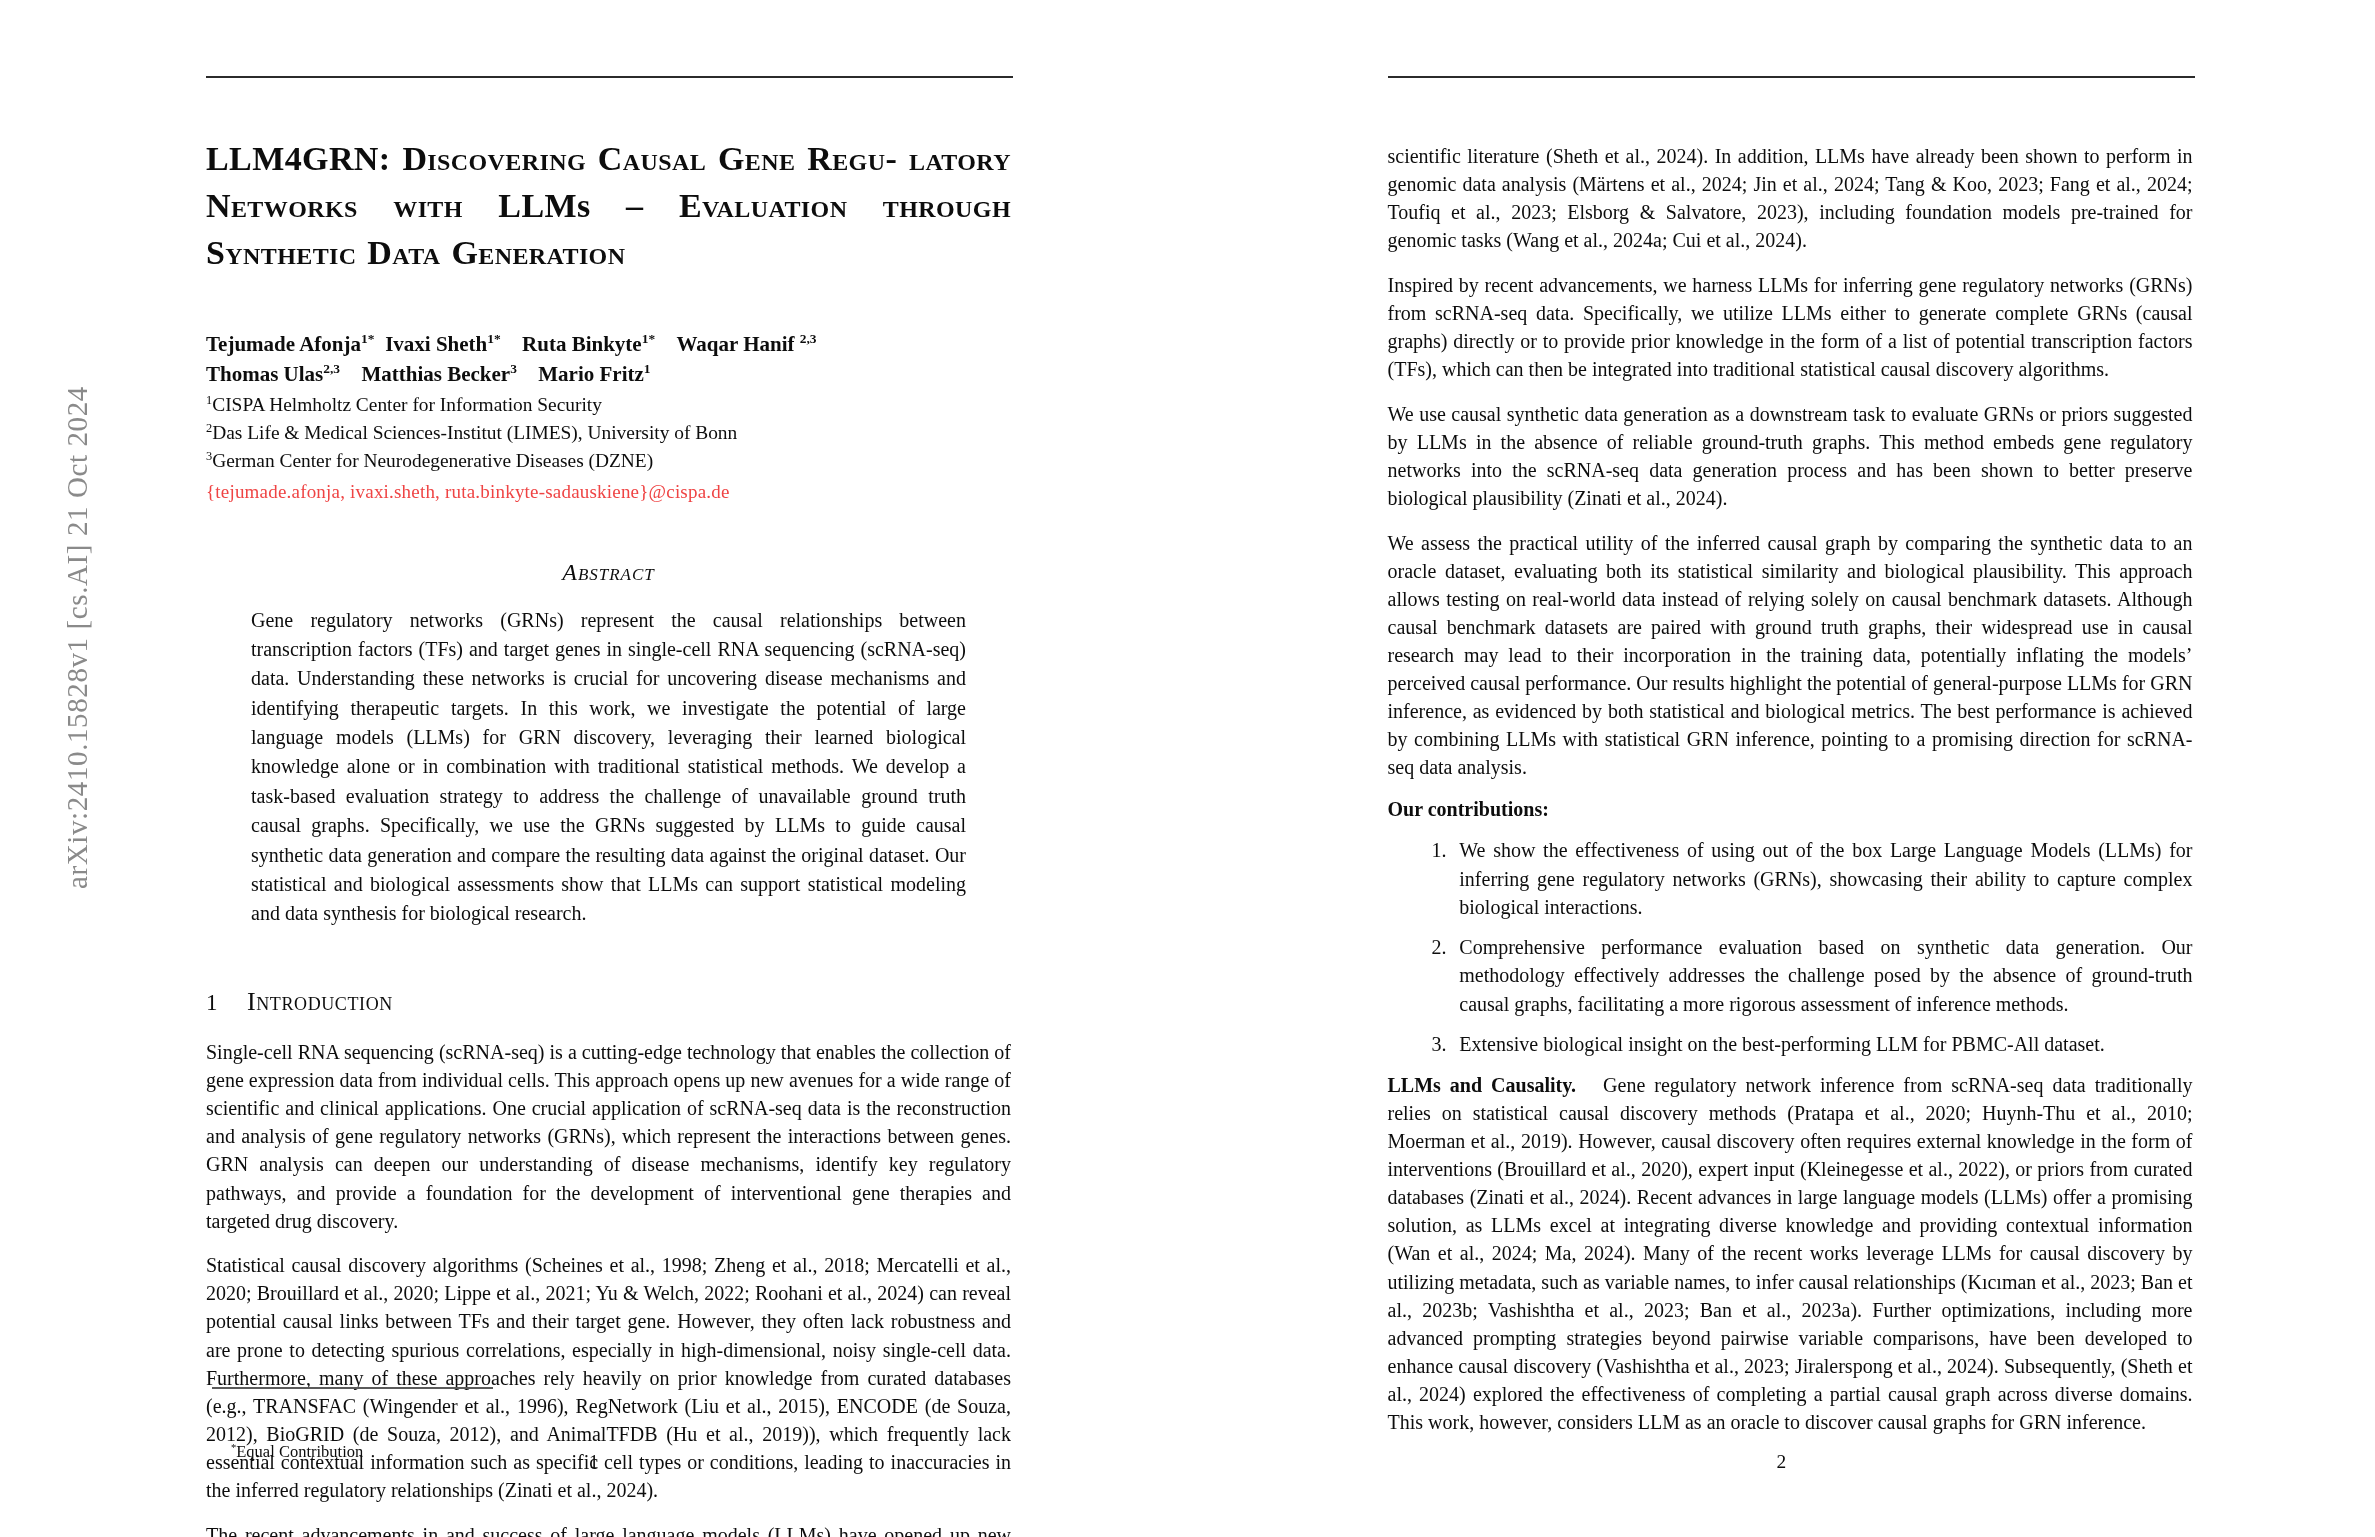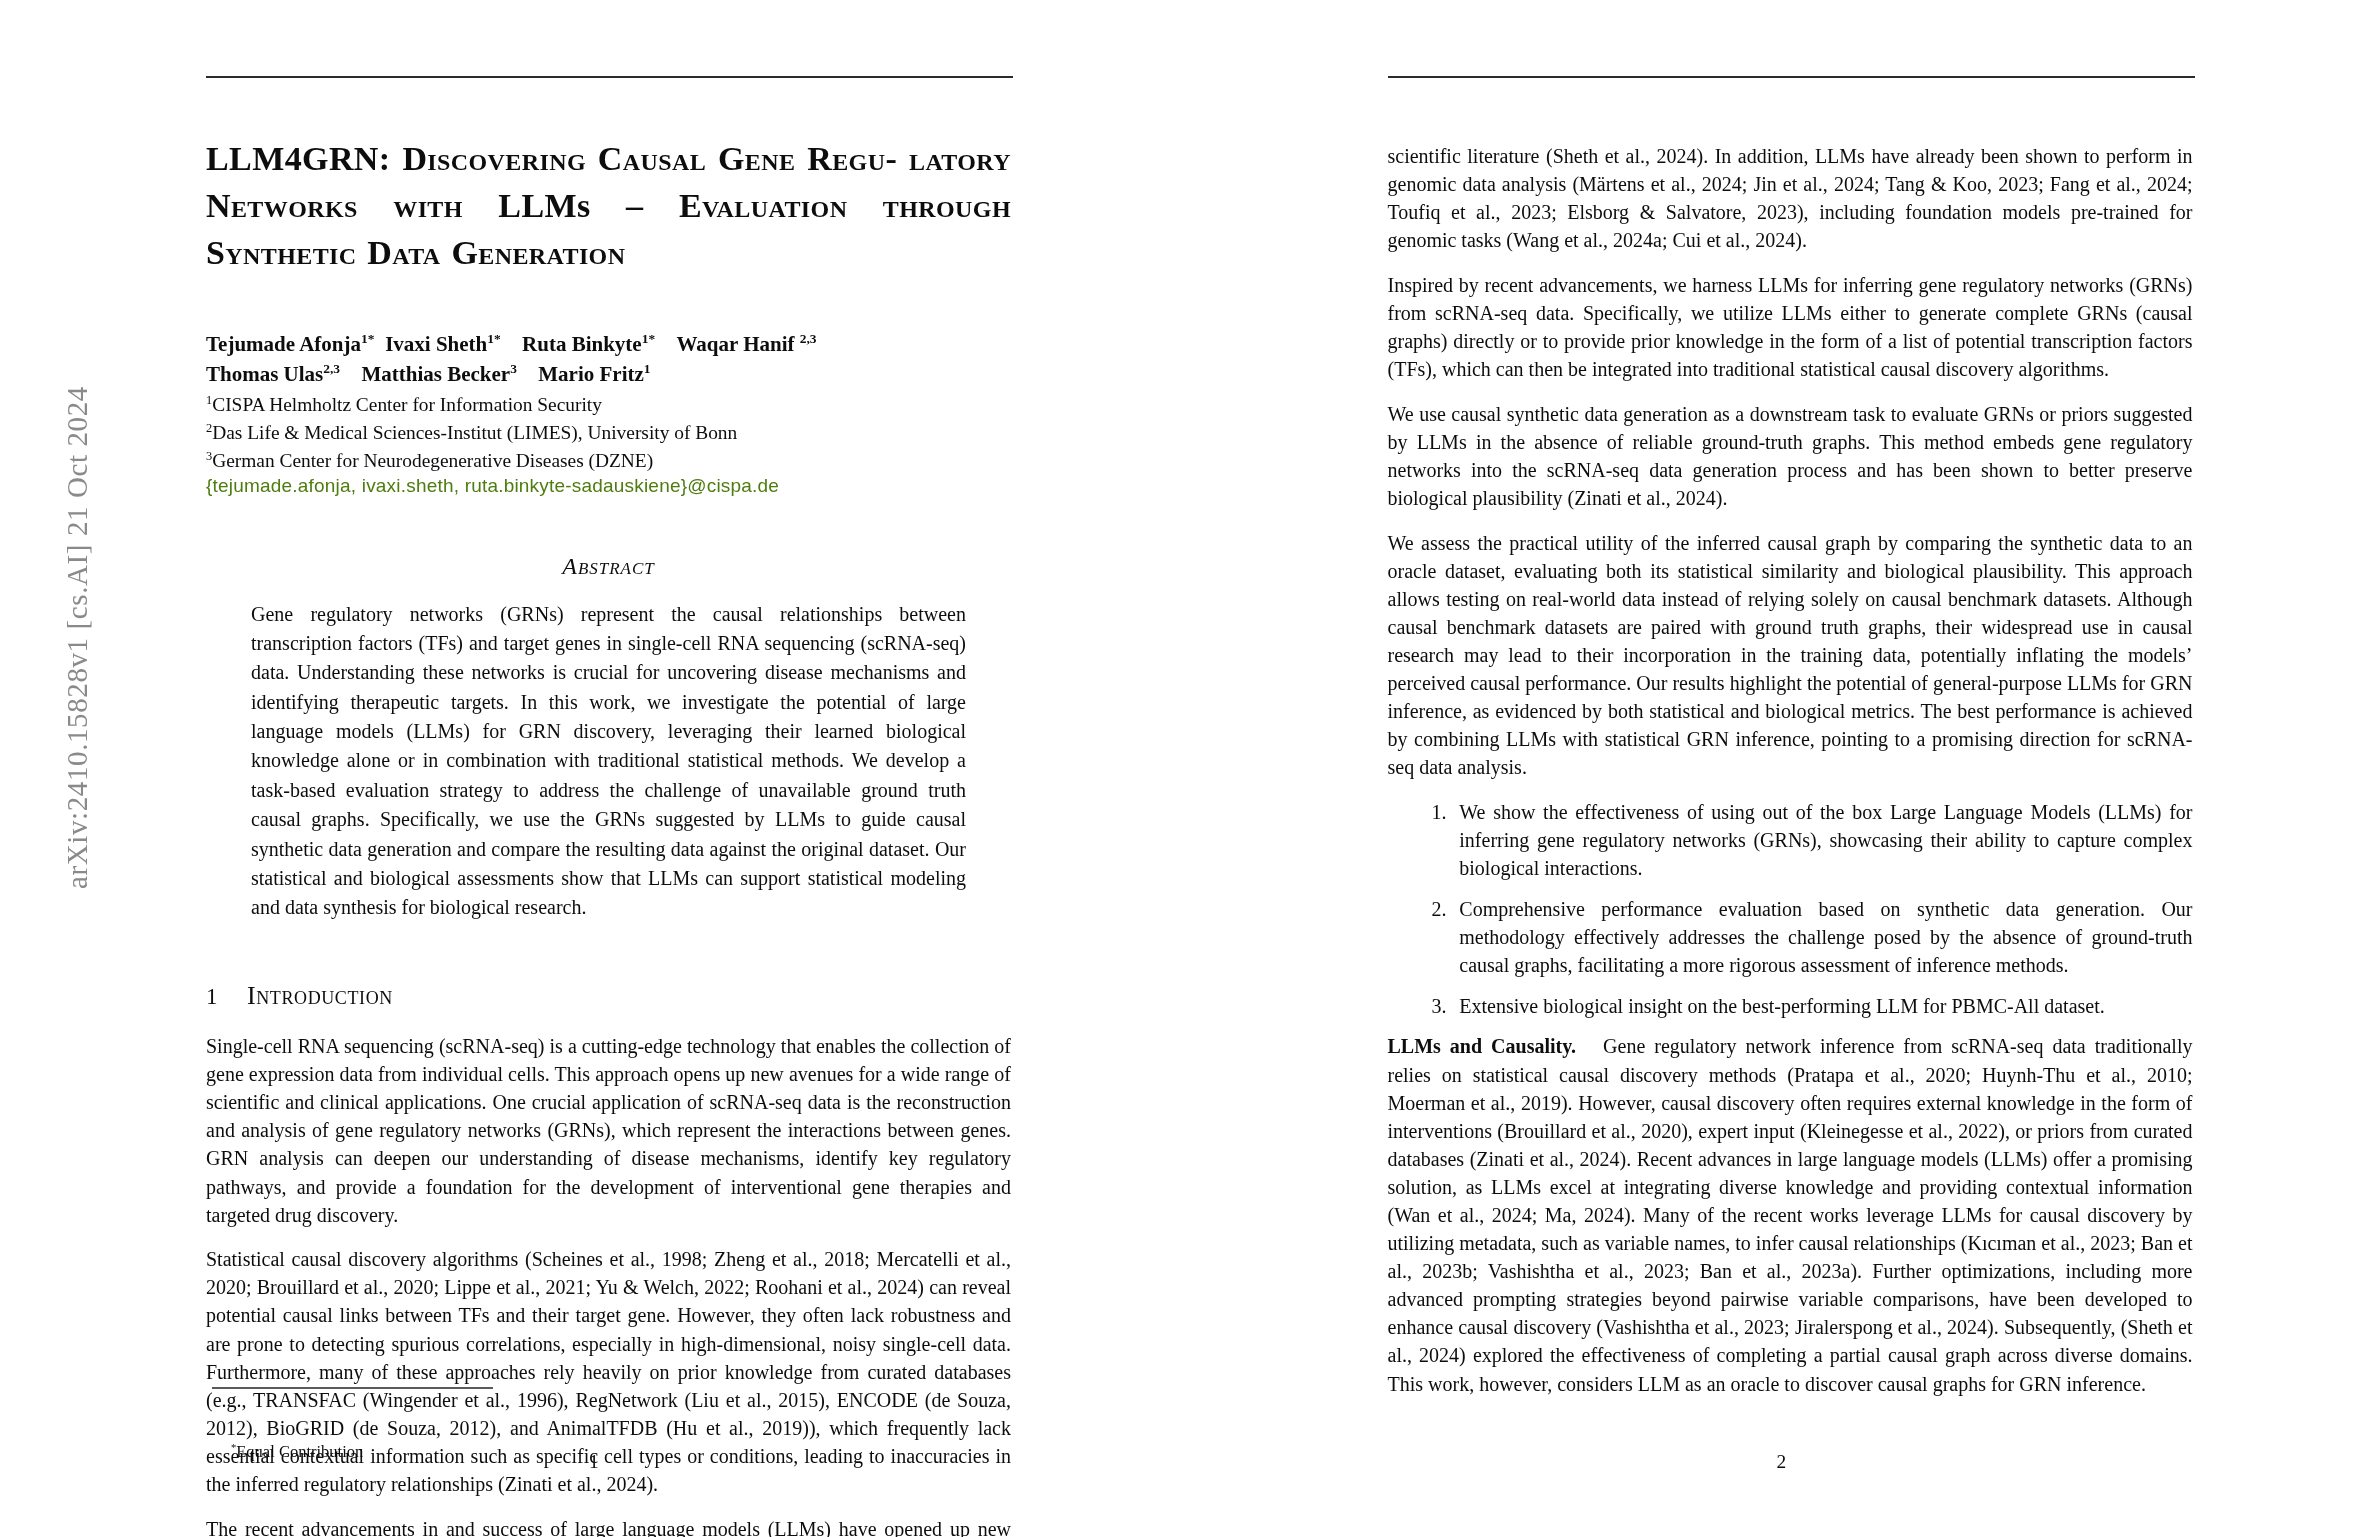--- a/index.html
+++ b/index.html
@@ -59,25 +59,25 @@
     line-height:1.45;
     margin-bottom:1.9px;
   }
   .authors .sep{display:inline-block;width:10.7px;}
   sup{font-size:.64em;vertical-align:super;line-height:0;font-weight:normal;}
   .authors sup{font-weight:bold;}
   .affil{
     font-size:19.4px;line-height:1.42;
   }
   .email{
-    font-family:Liberation Sans, sans-serif;
+    font-family:Liberation Serif, serif;
     font-size:19px;
     letter-spacing:0.2px;
-    margin-top:1px;
-    color:#4d7c0f;
+    margin-top:7px;
+    color:#ef4444;
   }
 
   .abstract-head{
     text-align:center;
     font-variant:small-caps;
     font-size:24px;
     letter-spacing:1px;
     margin:56px 0 19.4px 0;
     font-style:italic;
   }
@@ -201,20 +201,21 @@
     <div class="page-inner">
 
       <div class="top-rule"></div>
 
       <div class="col-right">
         <p class="body">scientific literature (Sheth et al., 2024). In addition, LLMs have already been shown to perform in genomic data analysis (Märtens et al., 2024; Jin et al., 2024; Tang &amp; Koo, 2023; Fang et al., 2024; Toufiq et al., 2023; Elsborg &amp; Salvatore, 2023), including foundation models pre-trained for genomic tasks (Wang et al., 2024a; Cui et al., 2024).</p>
         <p class="body">Inspired by recent advancements, we harness LLMs for inferring gene regulatory networks (GRNs) from scRNA-seq data. Specifically, we utilize LLMs either to generate complete GRNs (causal graphs) directly or to provide prior knowledge in the form of a list of potential transcription factors (TFs), which can then be integrated into traditional statistical causal discovery algorithms.</p>
         <p class="body">We use causal synthetic data generation as a downstream task to evaluate GRNs or priors suggested by LLMs in the absence of reliable ground-truth graphs. This method embeds gene regulatory networks into the scRNA-seq data generation process and has been shown to better preserve biological plausibility (Zinati et al., 2024).</p>
         <p class="body">We assess the practical utility of the inferred causal graph by comparing the synthetic data to an oracle dataset, evaluating both its statistical similarity and biological plausibility. This approach allows testing on real-world data instead of relying solely on causal benchmark datasets. Although causal benchmark datasets are paired with ground truth graphs, their widespread use in causal research may lead to their incorporation in the training data, potentially inflating the models’ perceived causal performance. Our results highlight the potential of general-purpose LLMs for GRN inference, as evidenced by both statistical and biological metrics. The best performance is achieved by combining LLMs with statistical GRN inference, pointing to a promising direction for scRNA-seq data analysis.</p>
 
+        <div class="contrib-head"><span>Our contributions</span><span>:</span></div>
 
         <ol class="contrib">
           <li>We show the effectiveness of using out of the box Large Language Models (LLMs) for inferring gene regulatory networks (GRNs), showcasing their ability to capture complex biological interactions.</li>
           <li>Comprehensive performance evaluation based on synthetic data generation. Our methodology effectively addresses the challenge posed by the absence of ground-truth causal graphs, facilitating a more rigorous assessment of inference methods.</li>
           <li>Extensive biological insight on the best-performing LLM for PBMC-All dataset.</li>
         </ol>
 
 
         <p class="body"><span class="lead">LLMs and Causality.</span>&nbsp;&nbsp;&nbsp;<span>Gene regulatory network inference from scRNA-seq data traditionally relies on statistical causal discovery methods (Pratapa et al., 2020; Huynh-Thu et al., 2010; Moerman et al., 2019). However, causal discovery often requires external knowledge in the form of interventions (Brouillard et al., 2020), expert input (Kleinegesse et al., 2022), or priors from curated databases (Zinati et al., 2024). Recent advances in large language models (LLMs) offer a promising solution, as LLMs excel at integrating diverse knowledge and providing contextual information (Wan et al., 2024; Ma, 2024). Many of the recent works leverage LLMs for causal discovery by utilizing metadata, such as variable names, to infer causal relationships (Kıcıman et al., 2023; Ban et al., 2023b; Vashishtha et al., 2023; Ban et al., 2023a). Further optimizations, including more advanced prompting strategies beyond pairwise variable comparisons, have been developed to enhance causal discovery (Vashishtha et al., 2023; Jiralerspong et al., 2024). Subsequently, (Sheth et al., 2024) explored the effectiveness of completing a partial causal graph across diverse domains. This work, however, considers LLM as an oracle to discover causal graphs for GRN inference.</span></p>
 

